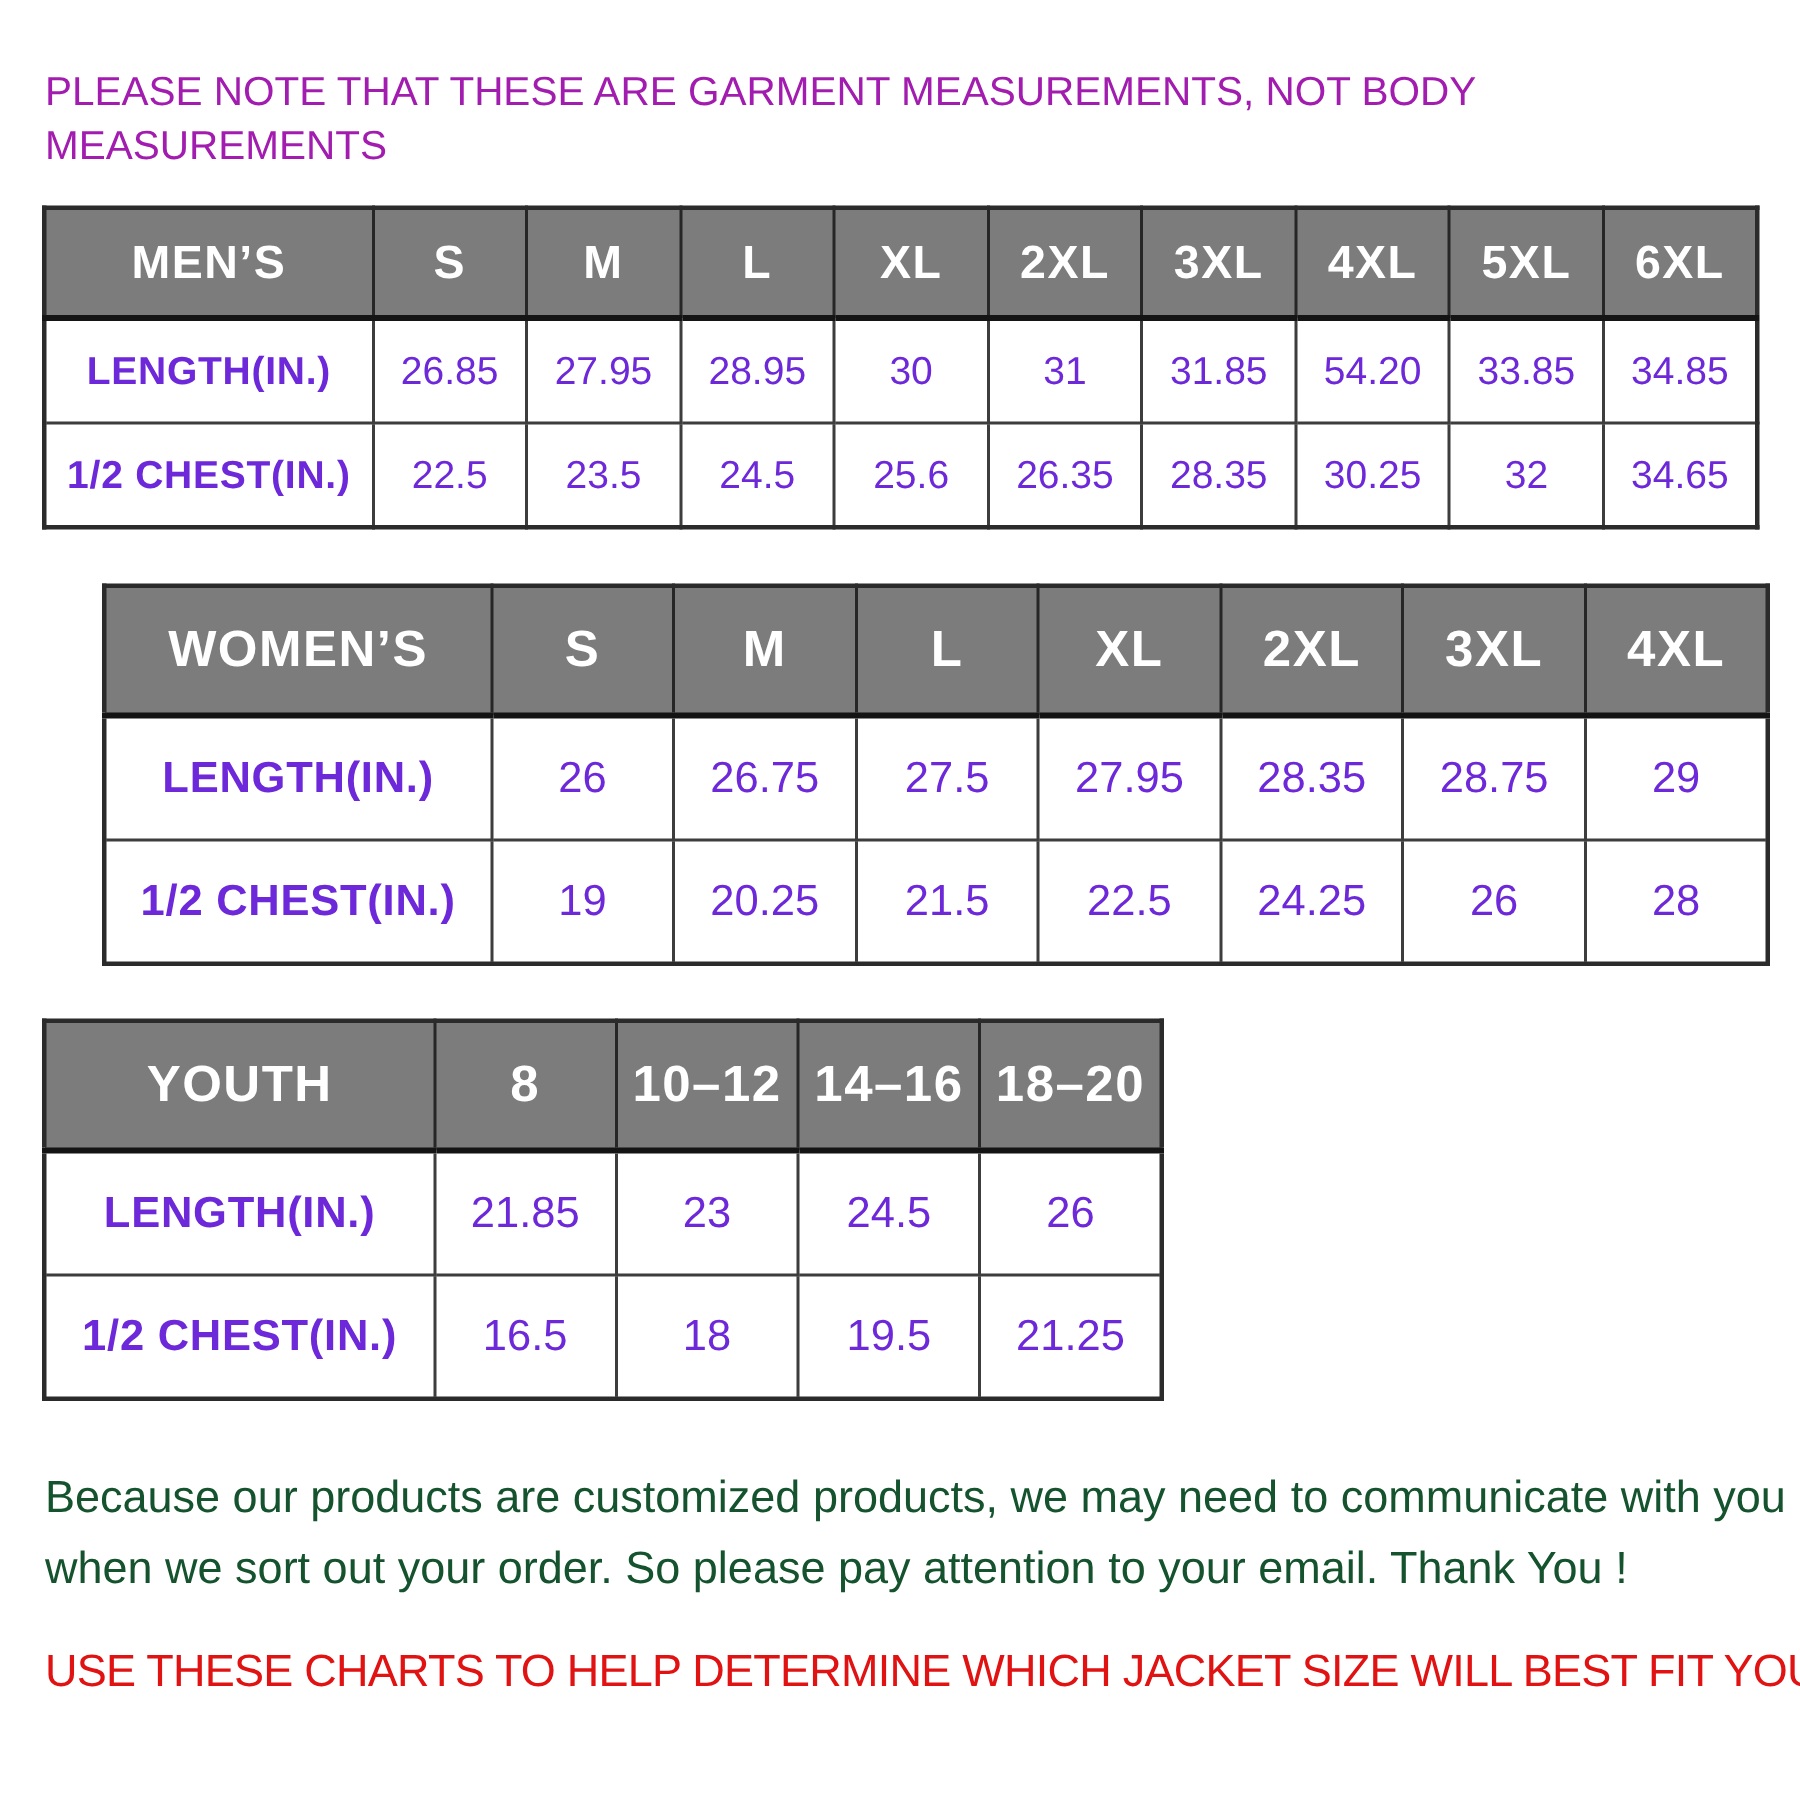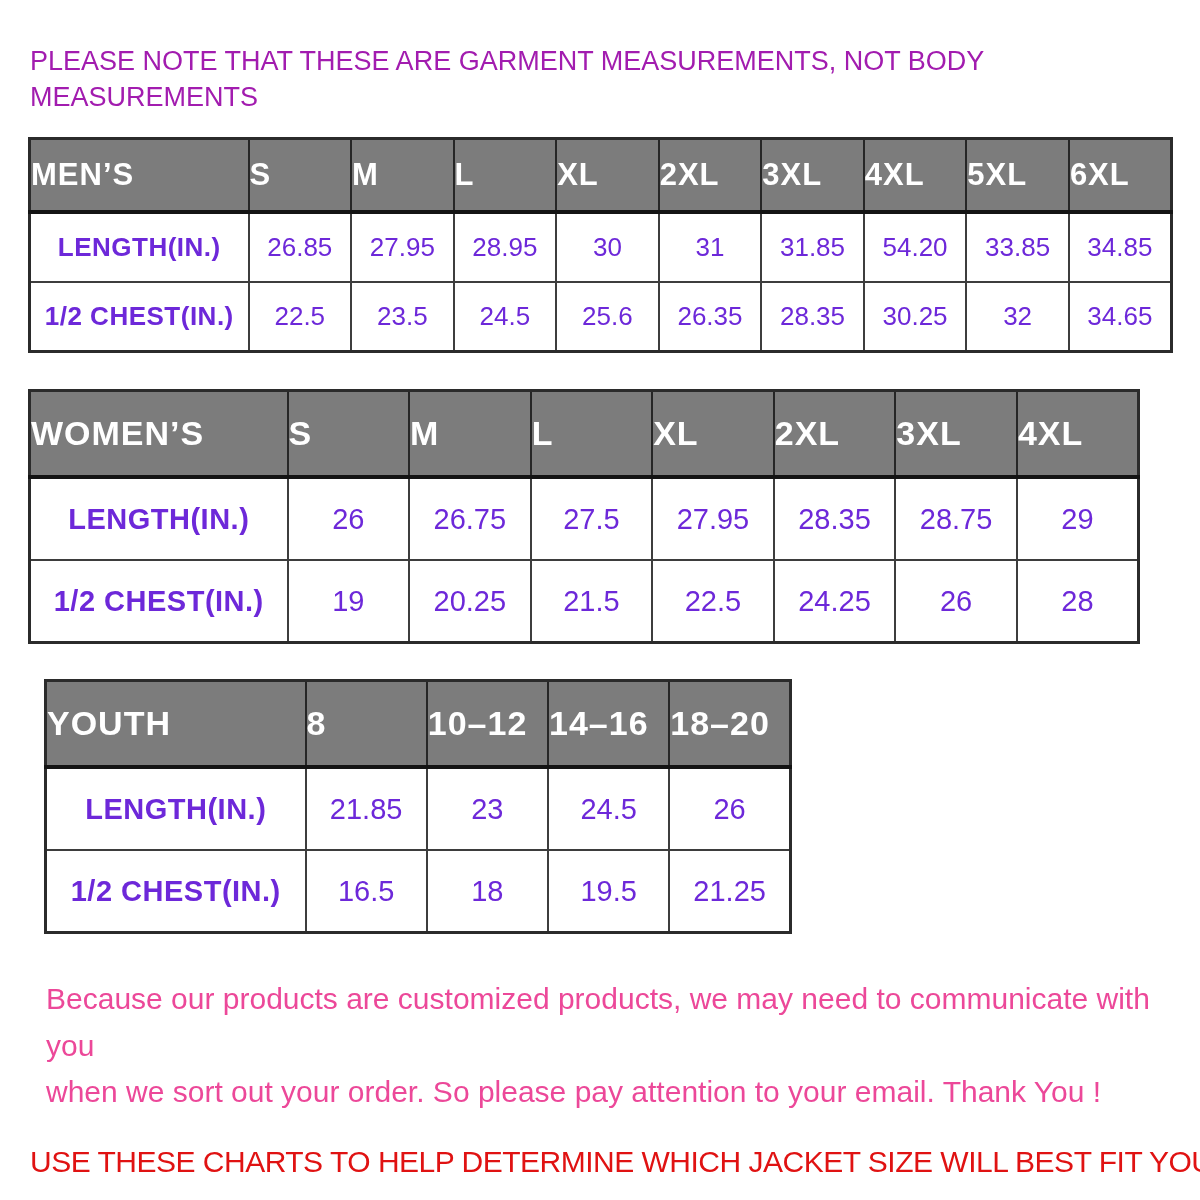--- a/index.html
+++ b/index.html
@@ -34,21 +34,21 @@
   
   table.size-table {
     border-collapse: collapse; table-layout: fixed;
     border: 3px solid #2b2b2b;
   }
   table.size-table th {
     background: #7c7c7c; color: #ffffff;
     font-weight: bold;
     border: 2px solid #262626;
     border-bottom: 4px solid #141414;
-    text-align: left; vertical-align: middle;
+    text-align: center; vertical-align: middle;
     padding: 0; letter-spacing: 1px;
   }
   table.size-table td {
     background: #ffffff; color: #6d28d9;
     border: 2px solid #3d3d3d;
     text-align: center; vertical-align: middle;
     padding: 0;
   }
   td.row-label { font-weight: bold; letter-spacing: 0.5px; }
 
@@ -58,22 +58,22 @@
 
   .t-mens th   { height: 70px; font-size: 31px; }
   .t-mens td   { height: 67px; font-size: 26px; }
   .t-womens th { height: 83px; font-size: 34px; }
   .t-womens td { height: 80px; font-size: 29px; }
   .t-youth th  { height: 83px; font-size: 34px; }
   .t-youth td  { height: 80px; font-size: 29px; }
 
   
   .footer-para {
-    margin: 42px 0 0 18px;
-    color: #ec4899;
+    margin: 42px 0 0 2px;
+    color: #14532d;
     font-size: 30px; line-height: 1.55;
     white-space: pre-line;
   }
   .footer-para2 {
     margin: 26px 0 0 2px;
     color: #e01212;
     font-size: 30px; line-height: 1.3;
     letter-spacing: -0.5px;
     white-space: nowrap;
   }
@@ -135,21 +135,21 @@
             <td>24.5</td>
             <td>25.6</td>
             <td>26.35</td>
             <td>28.35</td>
             <td>30.25</td>
             <td>32</td>
             <td>34.65</td>
           </tr>
         </tbody>
       </table>
-    <table class="size-table t-womens" style="width: 1109px;">
+    <table class="size-table t-womens" style="width: 1109px; margin-left: 40px;">
         <colgroup>
           <col style="width: 258px;">
           <col style="width: 121.571px;">
           <col style="width: 121.571px;">
           <col style="width: 121.571px;">
           <col style="width: 121.571px;">
           <col style="width: 121.571px;">
           <col style="width: 121.571px;">
           <col style="width: 121.571px;">
         </colgroup>
@@ -181,21 +181,21 @@
             <td>19</td>
             <td>20.25</td>
             <td>21.5</td>
             <td>22.5</td>
             <td>24.25</td>
             <td>26</td>
             <td>28</td>
           </tr>
         </tbody>
       </table>
-    <table class="size-table t-youth" style="width: 745px; margin-left: 16px;">
+    <table class="size-table t-youth" style="width: 745px;">
         <colgroup>
           <col style="width: 260px;">
           <col style="width: 121.25px;">
           <col style="width: 121.25px;">
           <col style="width: 121.25px;">
           <col style="width: 121.25px;">
         </colgroup>
         <thead>
           <tr>
             <th>YOUTH</th>

